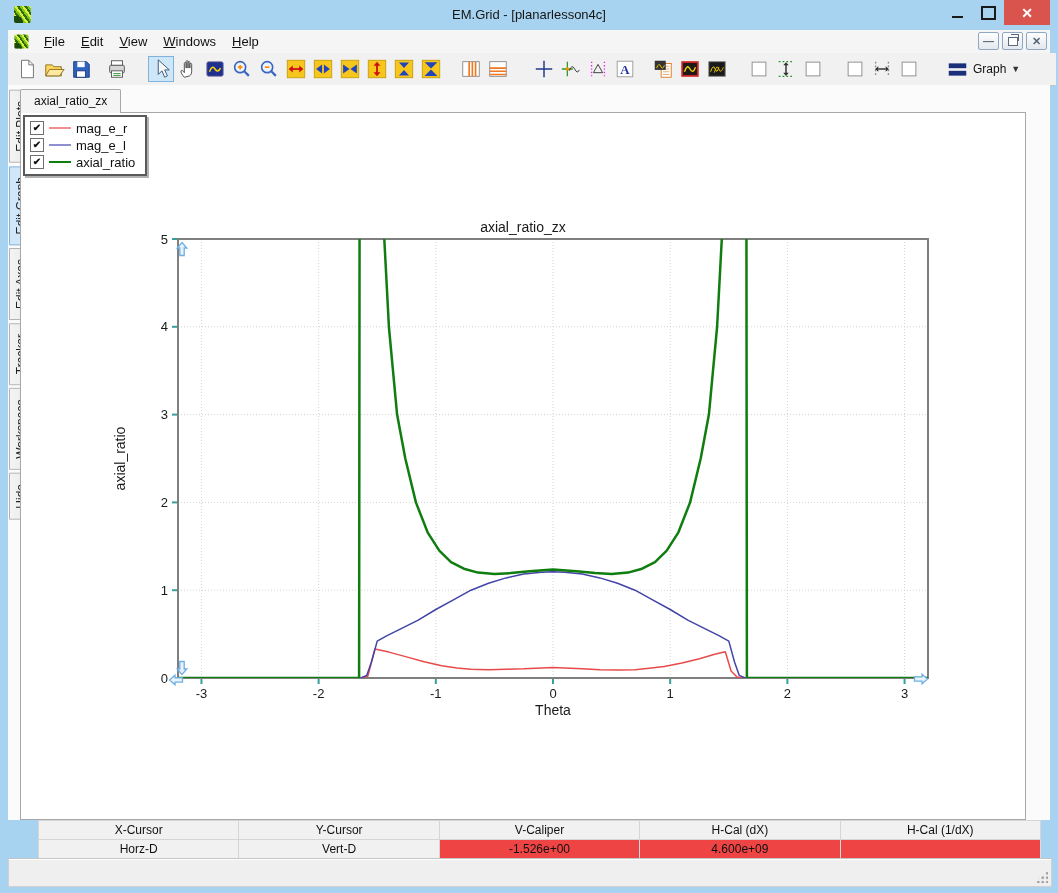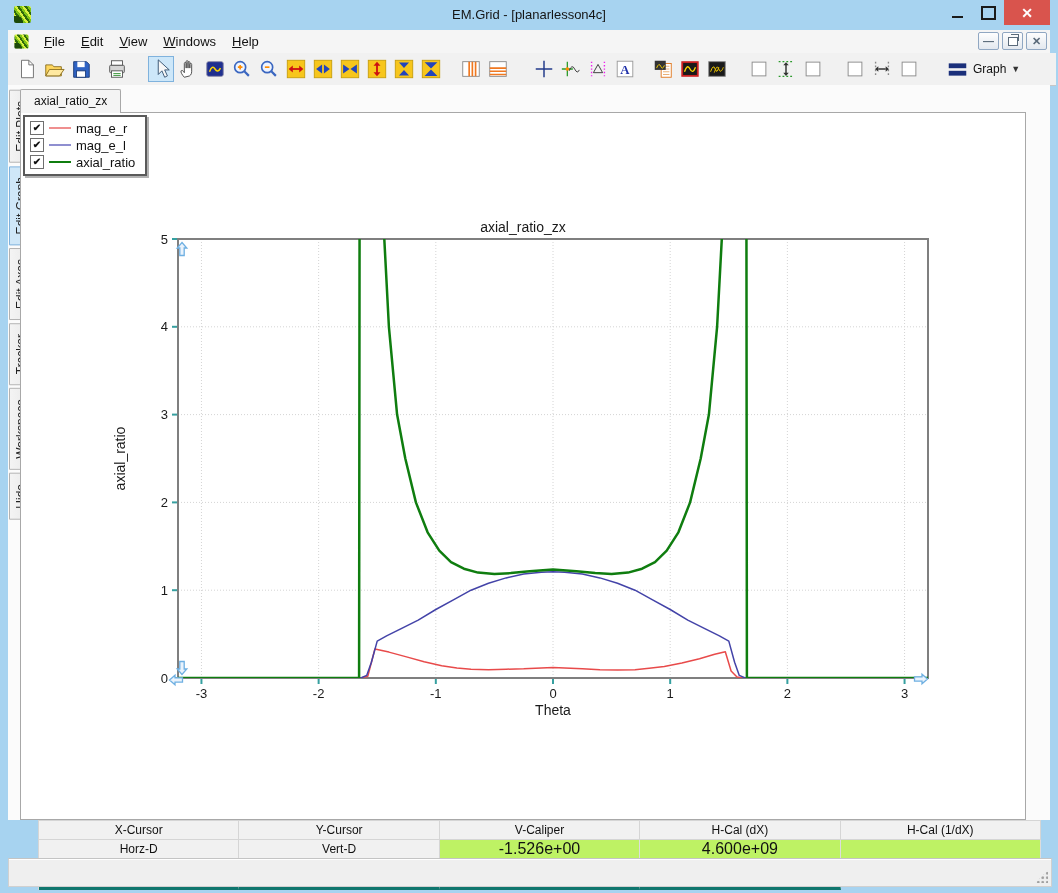--- a/index.html
+++ b/index.html
@@ -75,22 +75,22 @@
   .caxis{font:14px "Liberation Sans",sans-serif;fill:#1a1a1a}
   .grid{stroke:#d4d4d4;stroke-width:1;stroke-dasharray:1 2}
   .tick{stroke:#36a0a0;stroke-width:2}
   .plotbox{fill:none;stroke:#7f7f7f;stroke-width:2}
 
   
   .status{position:absolute;left:38px;top:820px;width:1002px;display:grid;
           grid-template-columns:repeat(5,1fr);border-top:1px solid #d5d5d5;border-left:1px solid #d5d5d5}
   .st-h{height:18px;background:#f1f1f1;border-right:1px solid #d5d5d5;border-bottom:1px solid #d5d5d5;
         font-size:12px;display:flex;align-items:center;justify-content:center;color:#111}
-  .st-v{height:18px;background:#bef264;border-right:1px solid #dcdcdc;border-bottom:7px solid #0f766e;
-        font-size:16px;display:flex;align-items:center;justify-content:center;color:#111}
+  .st-v{height:18px;background:#ef4444;border-right:1px solid #dcdcdc;border-bottom:5px solid #0f766e;
+        font-size:12px;display:flex;align-items:center;justify-content:center;color:#111}
 
   
   .bottombar{position:absolute;left:8px;top:858px;width:1042px;height:27px;background:#efefef;
              border:1px solid #d0d0d0;border-top:1px solid #c4c4c4;box-shadow:inset 0 1px 0 #fff}
   .grip{position:absolute;right:3px;bottom:3px;width:13px;height:13px;
         background-image:radial-gradient(#9d9d9d 1.1px,rgba(0,0,0,0) 1.5px);background-size:4.5px 4.5px;
         background-position:1px 1px;clip-path:polygon(100% 0,100% 100%,0 100%)}
 </style>
 </head>
 <body>

